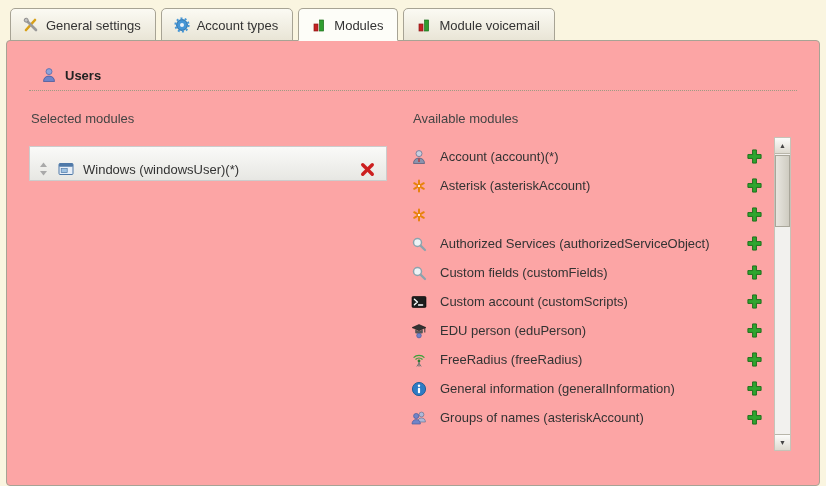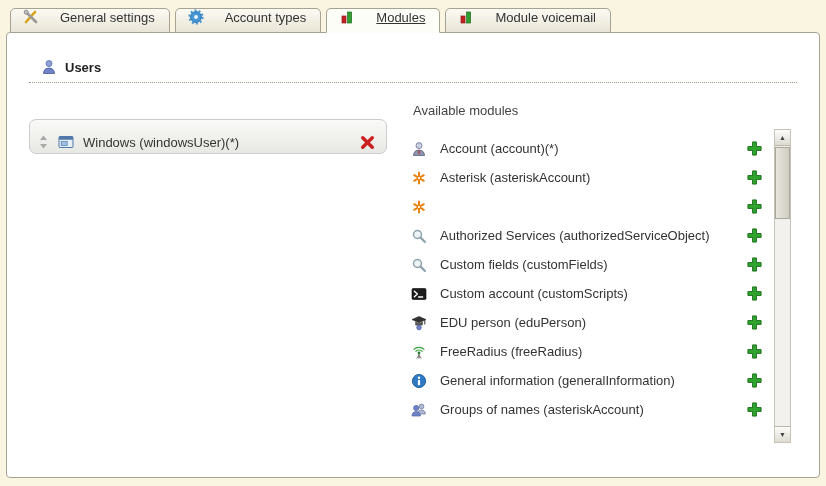--- a/index.html
+++ b/index.html
@@ -14,42 +14,41 @@
   .tabbar {
     display: flex;
     gap: 5px;
     padding: 8px 0 0 10px;
     position: relative;
     z-index: 2;
   }
   .tab {
     display: flex;
     align-items: flex-end;
-    gap: 21px;
-    padding: 0 14px 7px 12px;
+    gap: 7px;
+    padding: 8px 14px 7px 12px;
     background: linear-gradient(#fbfaf3, #e9e5d6);
     border: 1px solid #a7a394;
     border-radius: 5px 5px 0 0;
     margin-bottom: -1px;
     color: #333;
     cursor: pointer;
   }
   .tab.active {
     background: #fdfdf8;
     border-bottom-color: #fdfdf8;
     z-index: 3;
-    text-decoration: underline;
   }
   .tab .ticon { width: 16px; height: 16px; display: inline-block; }
   
   .panel {
     position: relative;
     z-index: 1;
     margin: 0 6px;
-    background: #ffffff;
+    background: #fca5a5;
     border: 1px solid #a7a394;
     border-radius: 4px;
     height: 446px;
   }
   .panel-inner { padding: 26px 22px 0 22px; }
   .section-head {
     display: flex;
     align-items: center;
     gap: 8px;
     font-weight: bold;
@@ -66,21 +65,21 @@
   
   .sel-row {
     margin-top: 20px;
     height: 35px;
     display: flex;
     align-items: center;
     gap: 9px;
     padding: 11px 10px 0 8px;
     background: linear-gradient(#fafaf8, #e7e7e3);
     border: 1px solid #cccccc;
-    border-radius: 7px;
+    border-radius: 0;
   }
   .sel-row .mlabel { color: #333; }
   .icon16 { width: 16px; height: 16px; flex: 0 0 16px; display: inline-block; }
   .drag { width: 11px; height: 14px; cursor: grab; flex: 0 0 11px; }
   .del-btn {
     margin-left: auto;
     width: 17px; height: 17px;
     border: none; background: transparent; cursor: pointer; padding: 0;
   }
   
@@ -190,20 +189,21 @@
           <circle cx="8" cy="4.6" r="3" fill="#8fa3d8" stroke="#5568a8" stroke-width="0.8"></circle>
           <path d="M2.5 14.5c0-3.6 2.4-5.4 5.5-5.4s5.5 1.8 5.5 5.4z" fill="#6f84c8" stroke="#4a5b9c" stroke-width="0.8"></path>
         </svg>
       </span>
       <span>Users</span>
     </div>
 
     <div class="columns">
 
       <div class="col-left">
+        <div class="col-title">Selected modules</div>
 
         <div class="sel-row">
           <span class="drag">
             <svg viewBox="0 0 10 14" width="11" height="14">
               <path d="M5 0.5 8.5 5h-7z" fill="#a9a9a9"></path>
               <path d="M5 13.5 1.5 9h7z" fill="#a9a9a9"></path>
             </svg>
           </span>
           <span class="icon16">
             <svg viewBox="0 0 16 16" width="16" height="16">

